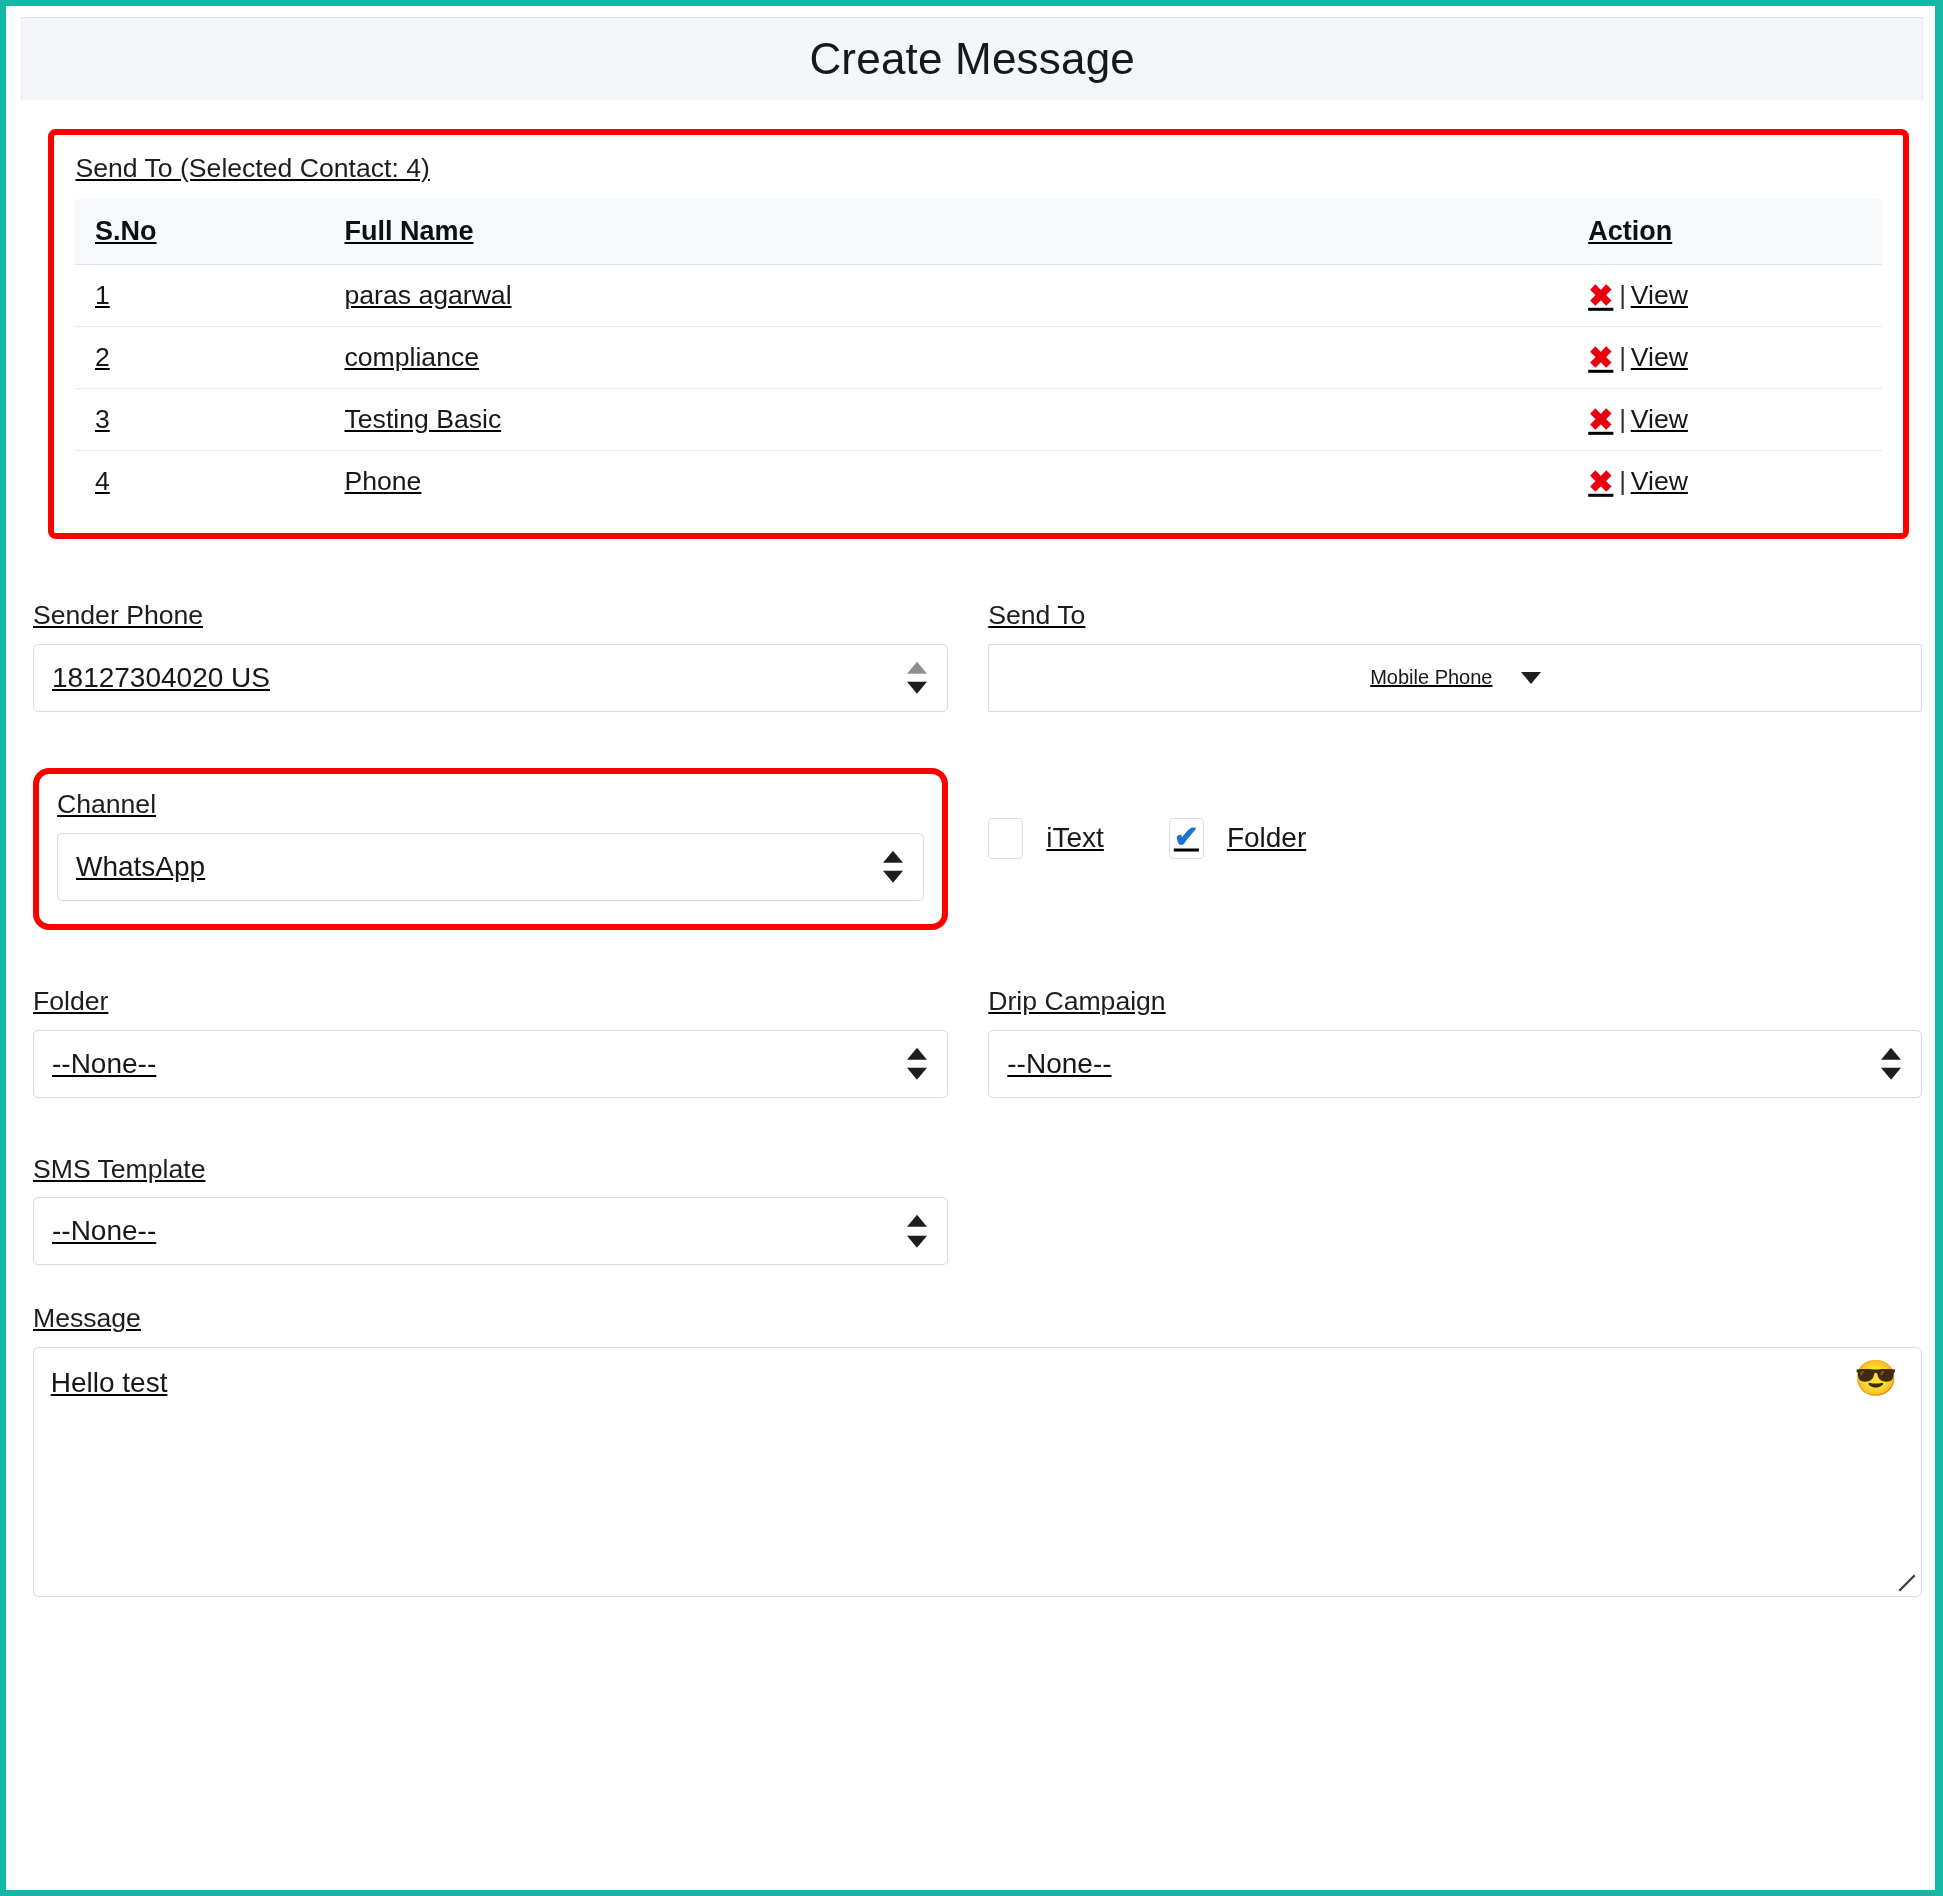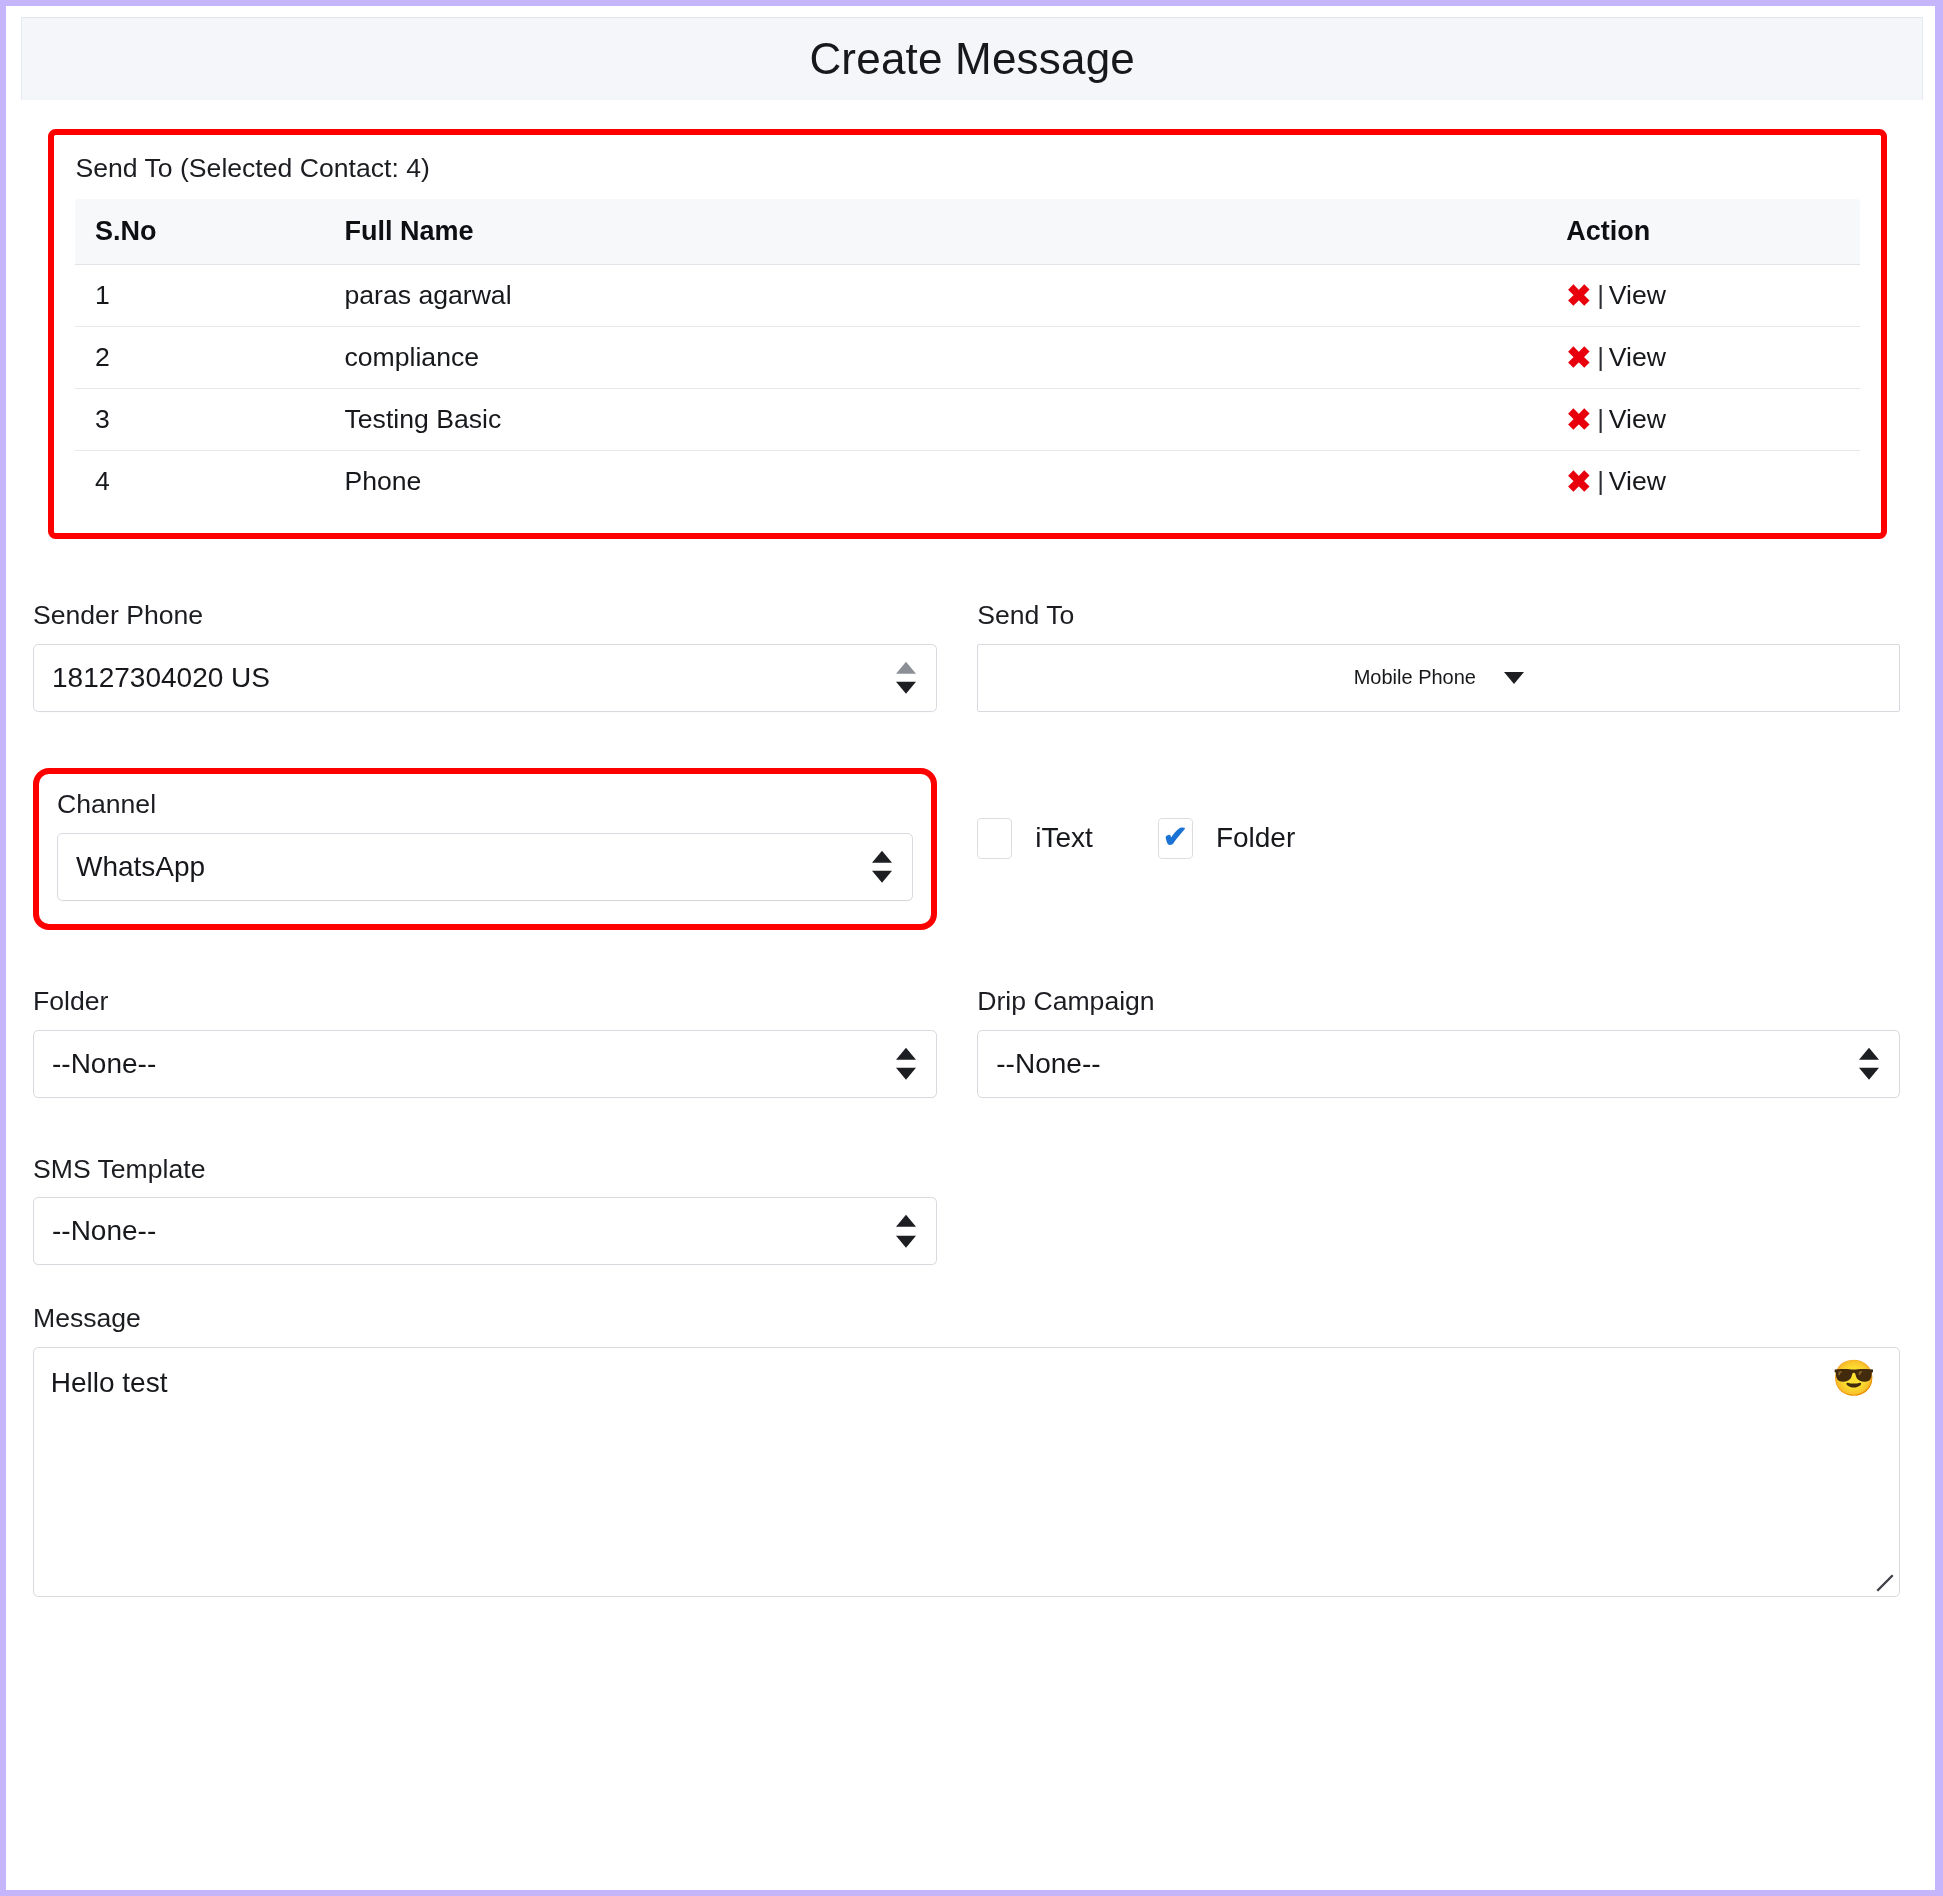--- a/index.html
+++ b/index.html
@@ -9,21 +9,21 @@
     height: 1896px;
     background: #000000;
     font-family: "Liberation Sans", sans-serif;
     overflow: hidden;
   }
 
   #screen {
     position: relative;
     width: 1943px;
     height: 1896px;
-    background: #c4b5fd;
+    background: #14b8a6;
     padding: 6px 7.6px 6px 6px;
   }
 
   #window {
     position: relative;
     width: 100%;
     height: 100%;
     background: #ffffff;
     overflow: hidden;
   }
@@ -44,21 +44,22 @@
   .titlebar .title {
     font-size: 44px;
     font-weight: 400;
     color: #16181b;
     letter-spacing: 0.2px;
     line-height: 1;
   }
 
   
   .content {
-    padding: 0 35px 0 27px;
+    padding: 0 13px 0 27px;
+    text-decoration: underline;
   }
 
   
   .hl-box {
     border: 6.8px solid #ff0000;
     border-radius: 7.6px;
   }
 
   
   .contacts-panel {

